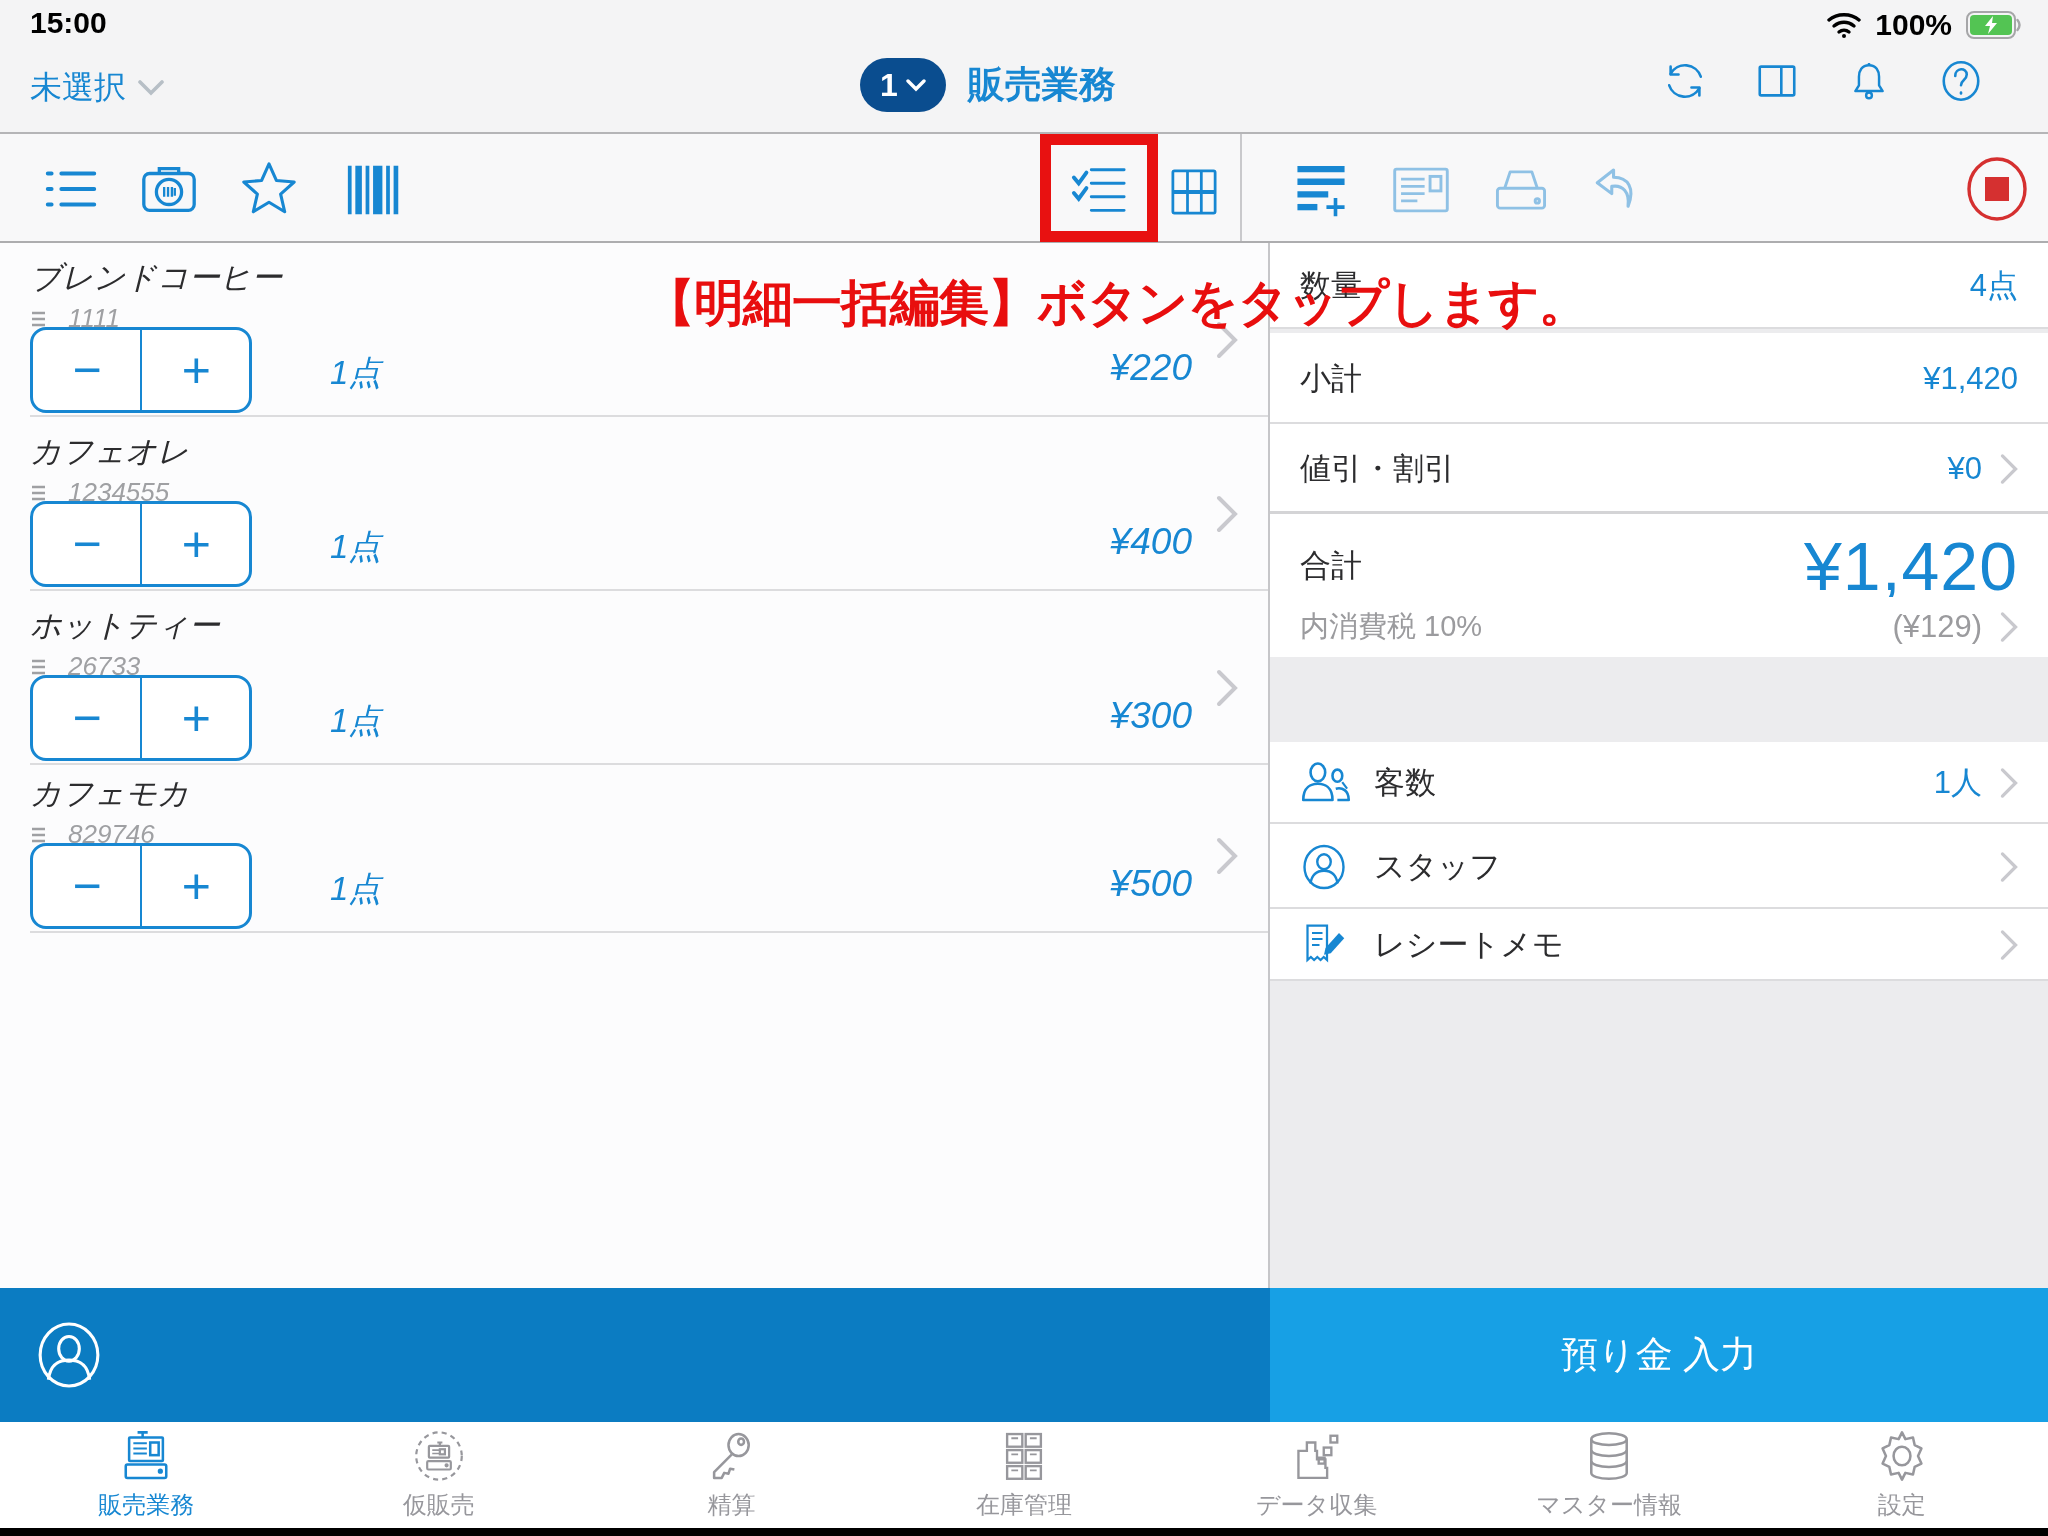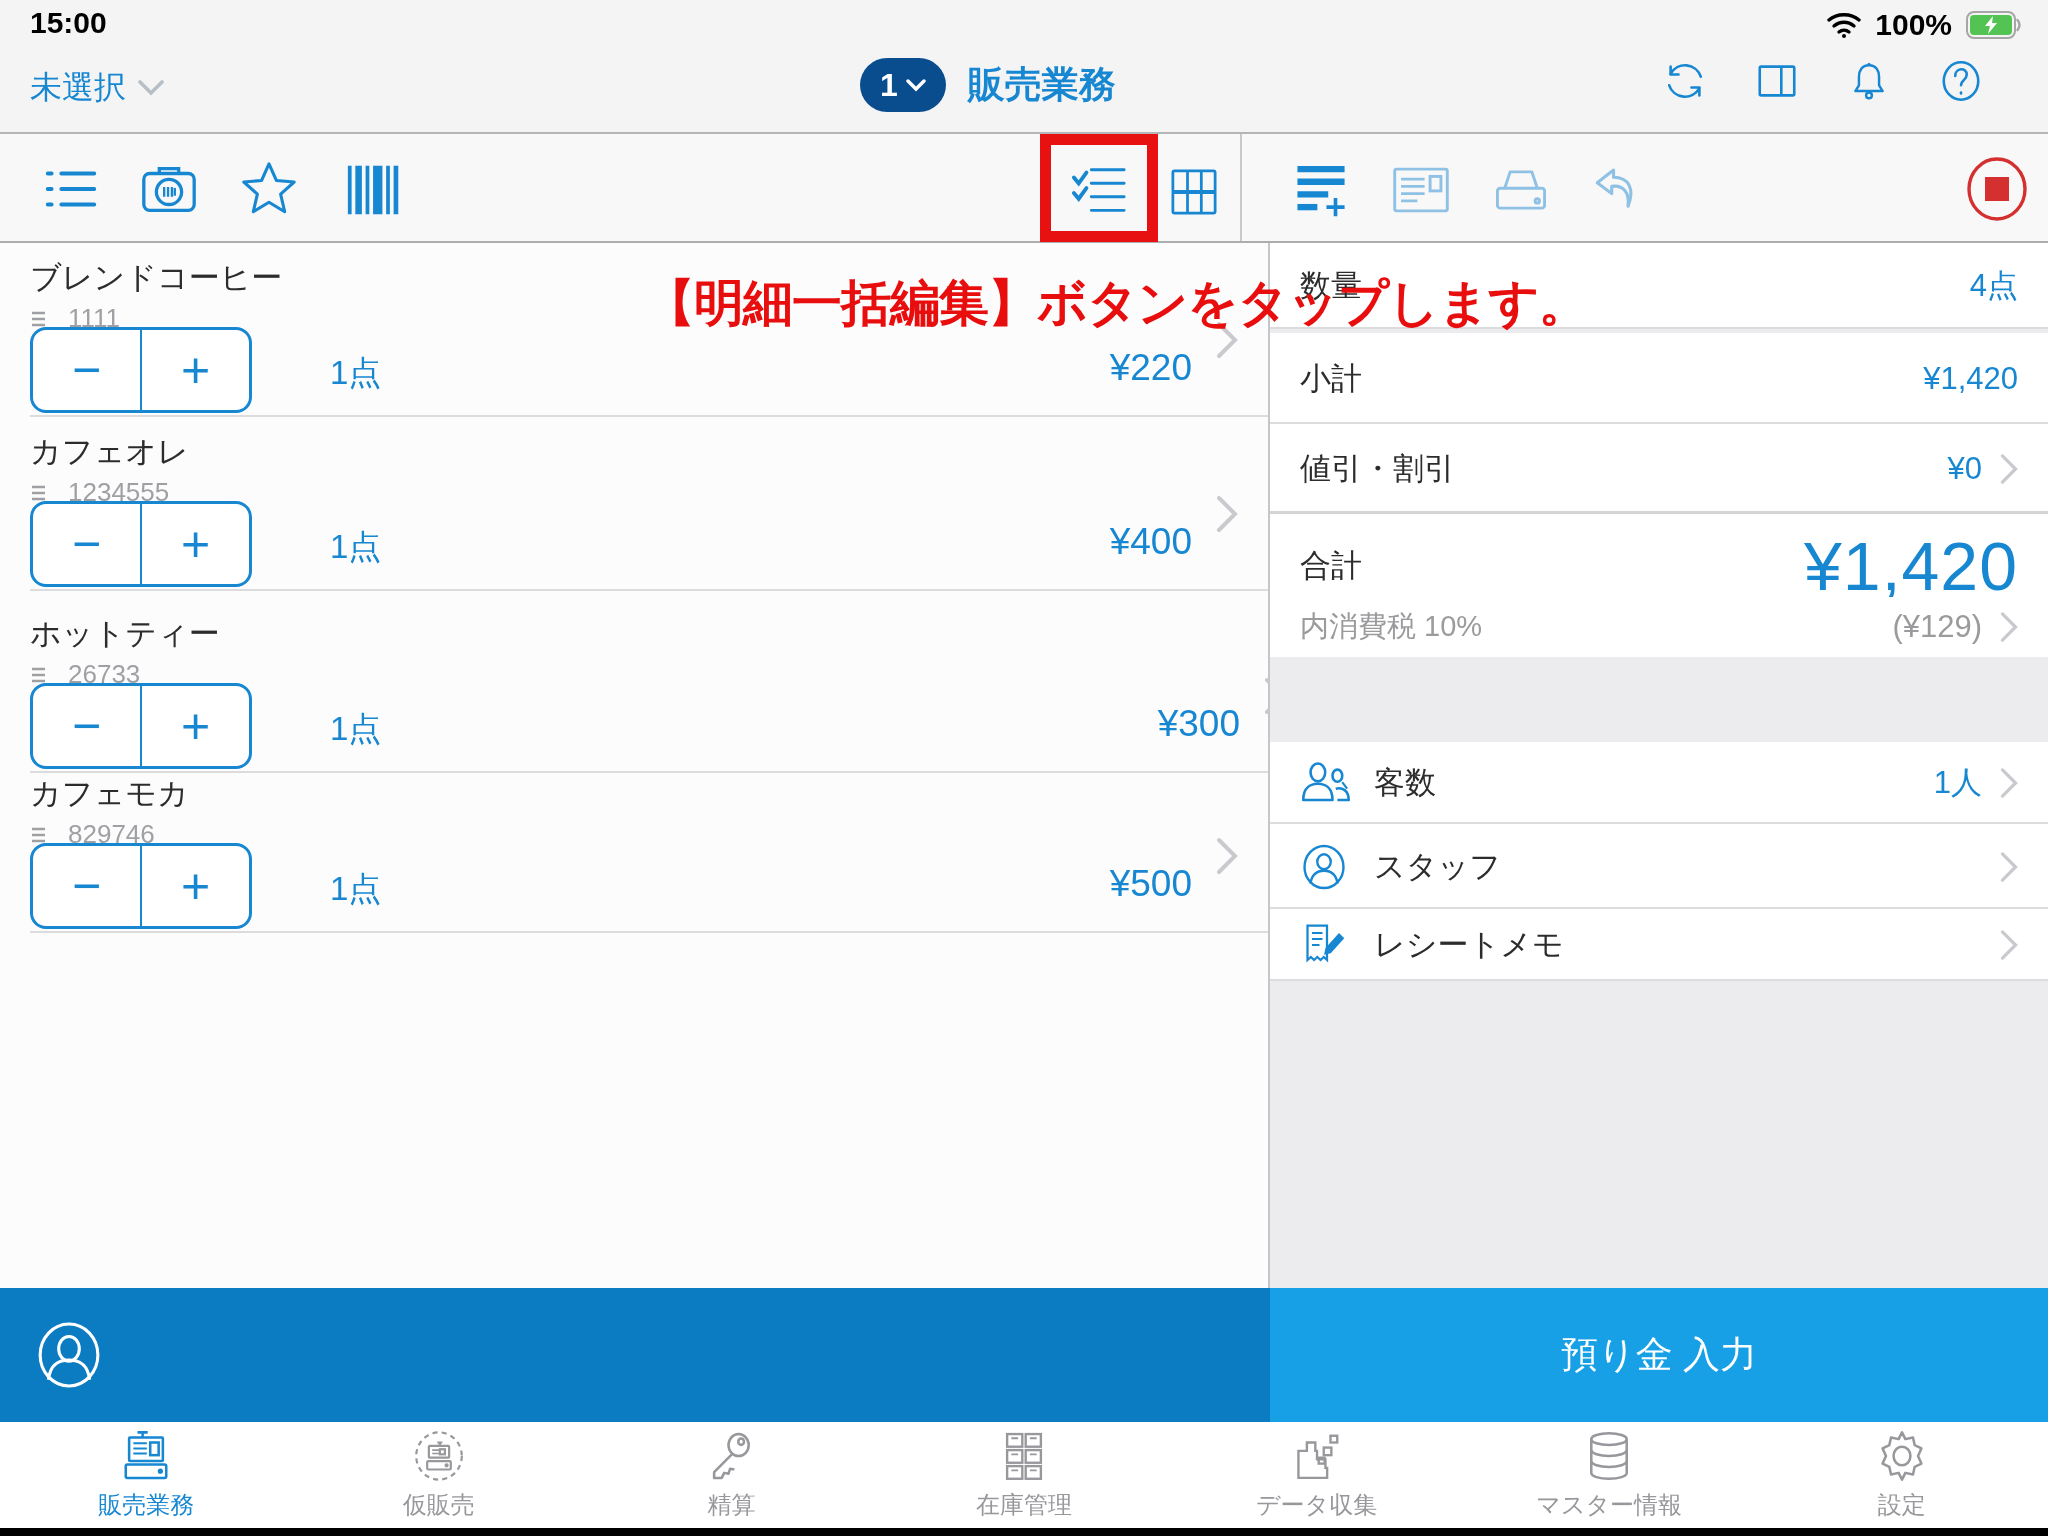--- a/index.html
+++ b/index.html
@@ -26,21 +26,21 @@
            border-top:2px solid #b5b5b7;border-bottom:2px solid #adadaf;box-sizing:border-box;}
   .tb{position:absolute;top:24px;color:#1787d2;cursor:pointer;}
   .tb.light{color:#8fc1e5;}
   .tb-divider{position:absolute;left:1240px;top:0;width:2px;height:107px;background:#c9c9cc;}
   .red-box{left:1040px;top:134px;width:118px;height:108px;border:11px solid #e81111;box-sizing:border-box;z-index:30;}
 
   
   .annotation{left:645px;top:270px;font-size:50px;font-weight:700;color:#e80e0e;z-index:31;white-space:nowrap;letter-spacing:-1px;}
 
   
-  .list{left:0;top:243px;width:1268px;height:1045px;background:#fcfcfd;}
+  .list{left:0;top:243px;width:1268px;height:1045px;background:#fcfcfd;font-style:italic;}
   .panel-divider{left:1268px;top:243px;width:2px;height:1045px;background:#c6c6c9;z-index:5;}
   .p-row{position:absolute;left:0;width:1268px;height:174px;}
   .p-sep{position:absolute;left:30px;right:0;bottom:0;height:2px;background:#dcdcde;}
   .p-name{position:absolute;left:30px;top:14px;font-size:31px;color:#2c2c2e;}
   .p-code{position:absolute;left:30px;top:60px;display:flex;align-items:center;gap:16px;color:#9fa0a3;font-size:26px;}
   .stepper{position:absolute;left:30px;top:84px;width:222px;height:86px;border:3px solid #1787d2;border-radius:16px;
            background:#fff;display:flex;box-sizing:border-box;overflow:hidden;}
   .stepper .half{flex:1;display:flex;align-items:center;justify-content:center;color:#1787d2;
                  font-size:50px;font-weight:300;line-height:1;cursor:pointer;}
   .stepper .half.minus{border-right:2px solid #1787d2;}
@@ -275,21 +275,21 @@
       <div class="p-qty">1点</div>
       <div class="p-price">¥400</div>
       <span class="p-chev">
         <svg width="22" height="38" viewBox="0 0 22 38" fill="none" stroke="#c9c9ce" stroke-width="4" stroke-linecap="round">
             <path d="M3 3 L19 19 L3 35"></path>
           </svg>
       </span>
       <div class="p-sep"></div>
     </div>
 
-    <div class="p-row" style="top:356px;padding-left:48px;">
+    <div class="p-row" style="top:348px;">
       <div class="p-name">ホットティー</div>
       <div class="p-code">
         <svg width="22" height="18" viewBox="0 0 22 18" stroke="#9fa0a3" stroke-width="2.6">
             <path d="M2 3 h13 M2 9 h13 M2 15 h13"></path>
           </svg>
         <span>26733</span>
       </div>
       <div class="stepper">
         <div class="half minus">−</div>
         <div class="half">+</div>

